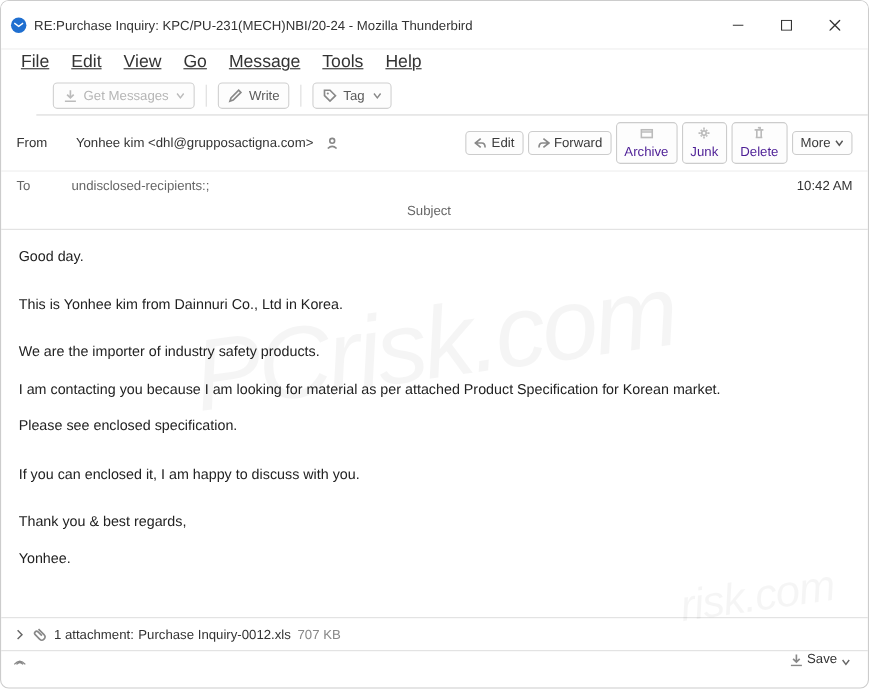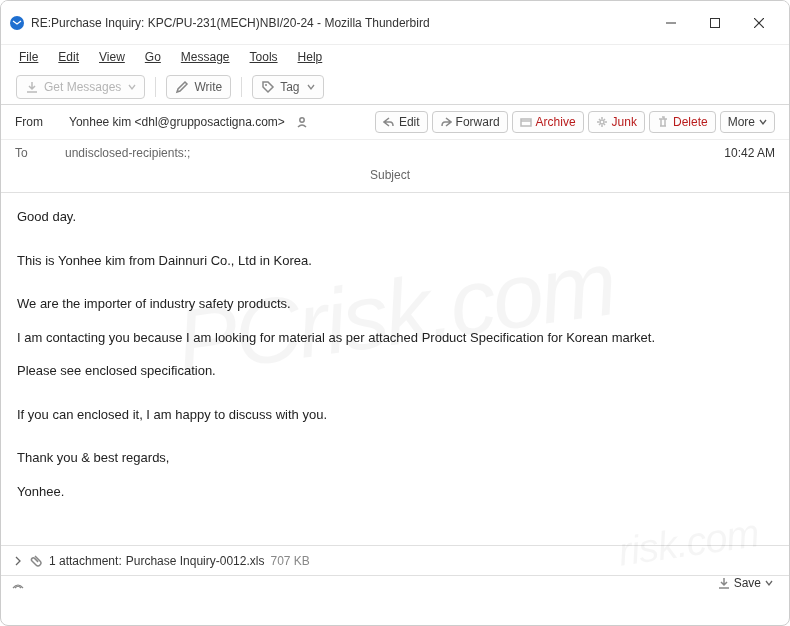--- a/index.html
+++ b/index.html
@@ -3,50 +3,50 @@
 <meta charset="utf-8">
 <style>
 * { margin: 0; padding: 0; box-sizing: border-box; font-family: "Segoe UI", Tahoma, sans-serif; }
 body { width: 790px; height: 626px; background: #fff; border: 1px solid #ccc; border-radius: 8px; overflow: hidden; position: relative; font-size: 12px; color: #333; }
 
 .titlebar { height: 44px; display: flex; align-items: center; padding: 0 8px; background: #fff; border-bottom: 1px solid #eee; }
 .titlebar .app-icon { width: 16px; height: 16px; margin-right: 6px; }
 .titlebar .title { flex: 1; font-size: 12px; color: #333; }
 .titlebar .winbtn { width: 44px; height: 32px; display: flex; align-items: center; justify-content: center; cursor: pointer; }
 
-.menubar { height: 24px; display: flex; align-items: center; padding: 0 10px; gap: 4px; font-size: 12px; }
+.menubar { height: 24px; display: flex; align-items: center; padding: 0 10px; gap: 4px; font-size: 16px; }
 .menubar .mitem { padding: 2px 8px; cursor: pointer; }
 .menubar .underline { text-decoration: underline; text-decoration-thickness: 1px; text-underline-offset: 1px; }
 
-.toolbar { height: 36px; display: flex; align-items: center; padding: 0 15px; gap: 10px; border-bottom: 1px solid #d8d8d8; }
+.toolbar { height: 36px; display: flex; align-items: center; padding: 0 15px; gap: 10px; border-bottom: 1px solid #d8d8d8; margin-left: 32px; }
 .toolbar .tbtn { display: flex; align-items: center; gap: 5px; padding: 4px 8px; border: 1px solid #d0d0d0; border-radius: 4px; background: #fdfdfd; font-size: 12px; color: #5a5a5a; cursor: pointer; }
 .toolbar .tbtn.disabled { color: #b5b5b5; }
 .toolbar .tbtn .caret { margin-left: 2px; }
 .toolbar .divider { width: 1px; height: 20px; background: #ddd; }
 
 .headers-row { display: flex; align-items: center; padding: 6px 14px; border-bottom: 1px solid #eee; }
 .headers-row .hlabel { width: 50px; color: #666; font-size: 12px; }
 .headers-row .hvalue { font-size: 12px; color: #333; }
 .actions-row { display: flex; align-items: center; padding: 6px 14px; gap: 4px; border-bottom: 1px solid #eee; }
 .actions-row .spacer { flex: 1; }
 .action-btn { display: flex; align-items: center; gap: 4px; padding: 3px 7px; border: 1px solid #ccc; border-radius: 4px; background: #fdfdfd; font-size: 12px; color: #3a3a3a; cursor: pointer; }
-.action-btn.disabled { color: #b91c1c; }
+.action-btn.disabled { color: #4c1d95; flex-direction: column; }
 .subject-row { display: flex; align-items: center; padding: 6px 14px 10px; border-bottom: 1px solid #e0e0e0; flex-direction: column; }
 .subject-row .hlabel { width: 50px; color: #666; font-size: 12px; }
 .subject-row .hvalue { font-size: 12px; color: #111; font-weight: 700; }
 
 .message-body { padding: 14px 16px; font-size: 13px; line-height: 1.5; color: #222; height: 352px; overflow: auto; }
 .message-body p { margin-bottom: 14px; }
 
 .attachment-bar { height: 30px; border-top: 1px solid #e0e0e0; display: flex; align-items: center; padding: 0 10px; font-size: 12px; color: #333; }
 .attachment-bar .chev { width: 14px; display: flex; justify-content: center; cursor: pointer; }
 .attachment-bar .clip { margin: 0 6px 0 4px; }
 .attachment-bar .size { color: #888; margin-left: 6px; }
 .attachment-bar .spacer { flex: 1; }
-.attachment-bar .savebtn { display: flex; align-items: center; gap: 4px; padding: 2px 6px; cursor: pointer; margin-top: 44px; }
+.attachment-bar .savebtn { display: flex; align-items: flex-end; gap: 4px; padding: 2px 6px; cursor: pointer; margin-top: 44px; }
 
 .statusbar { height: 24px; border-top: 1px solid #e0e0e0; display: flex; align-items: center; padding: 0 10px; }
 
 .watermark { position: absolute; top: 50%; left: 50%; transform: translate(-50%, -50%) rotate(-8deg); font-size: 92px; font-weight: 300; color: rgba(0,0,0,0.04); pointer-events: none; font-style: italic; letter-spacing: -3px; white-space: nowrap; }
 .watermark2 { position: absolute; bottom: 60px; right: 30px; transform: rotate(-8deg); font-size: 40px; font-weight: 300; font-style: italic; color: rgba(0,0,0,0.04); pointer-events: none; letter-spacing: -1px; }
 
 svg { display: block; }
 .ic-gray { stroke: #888; fill: none; stroke-width: 1.5; }
 .ic-light { stroke: #bbb; fill: none; stroke-width: 1.5; }
 </style>

